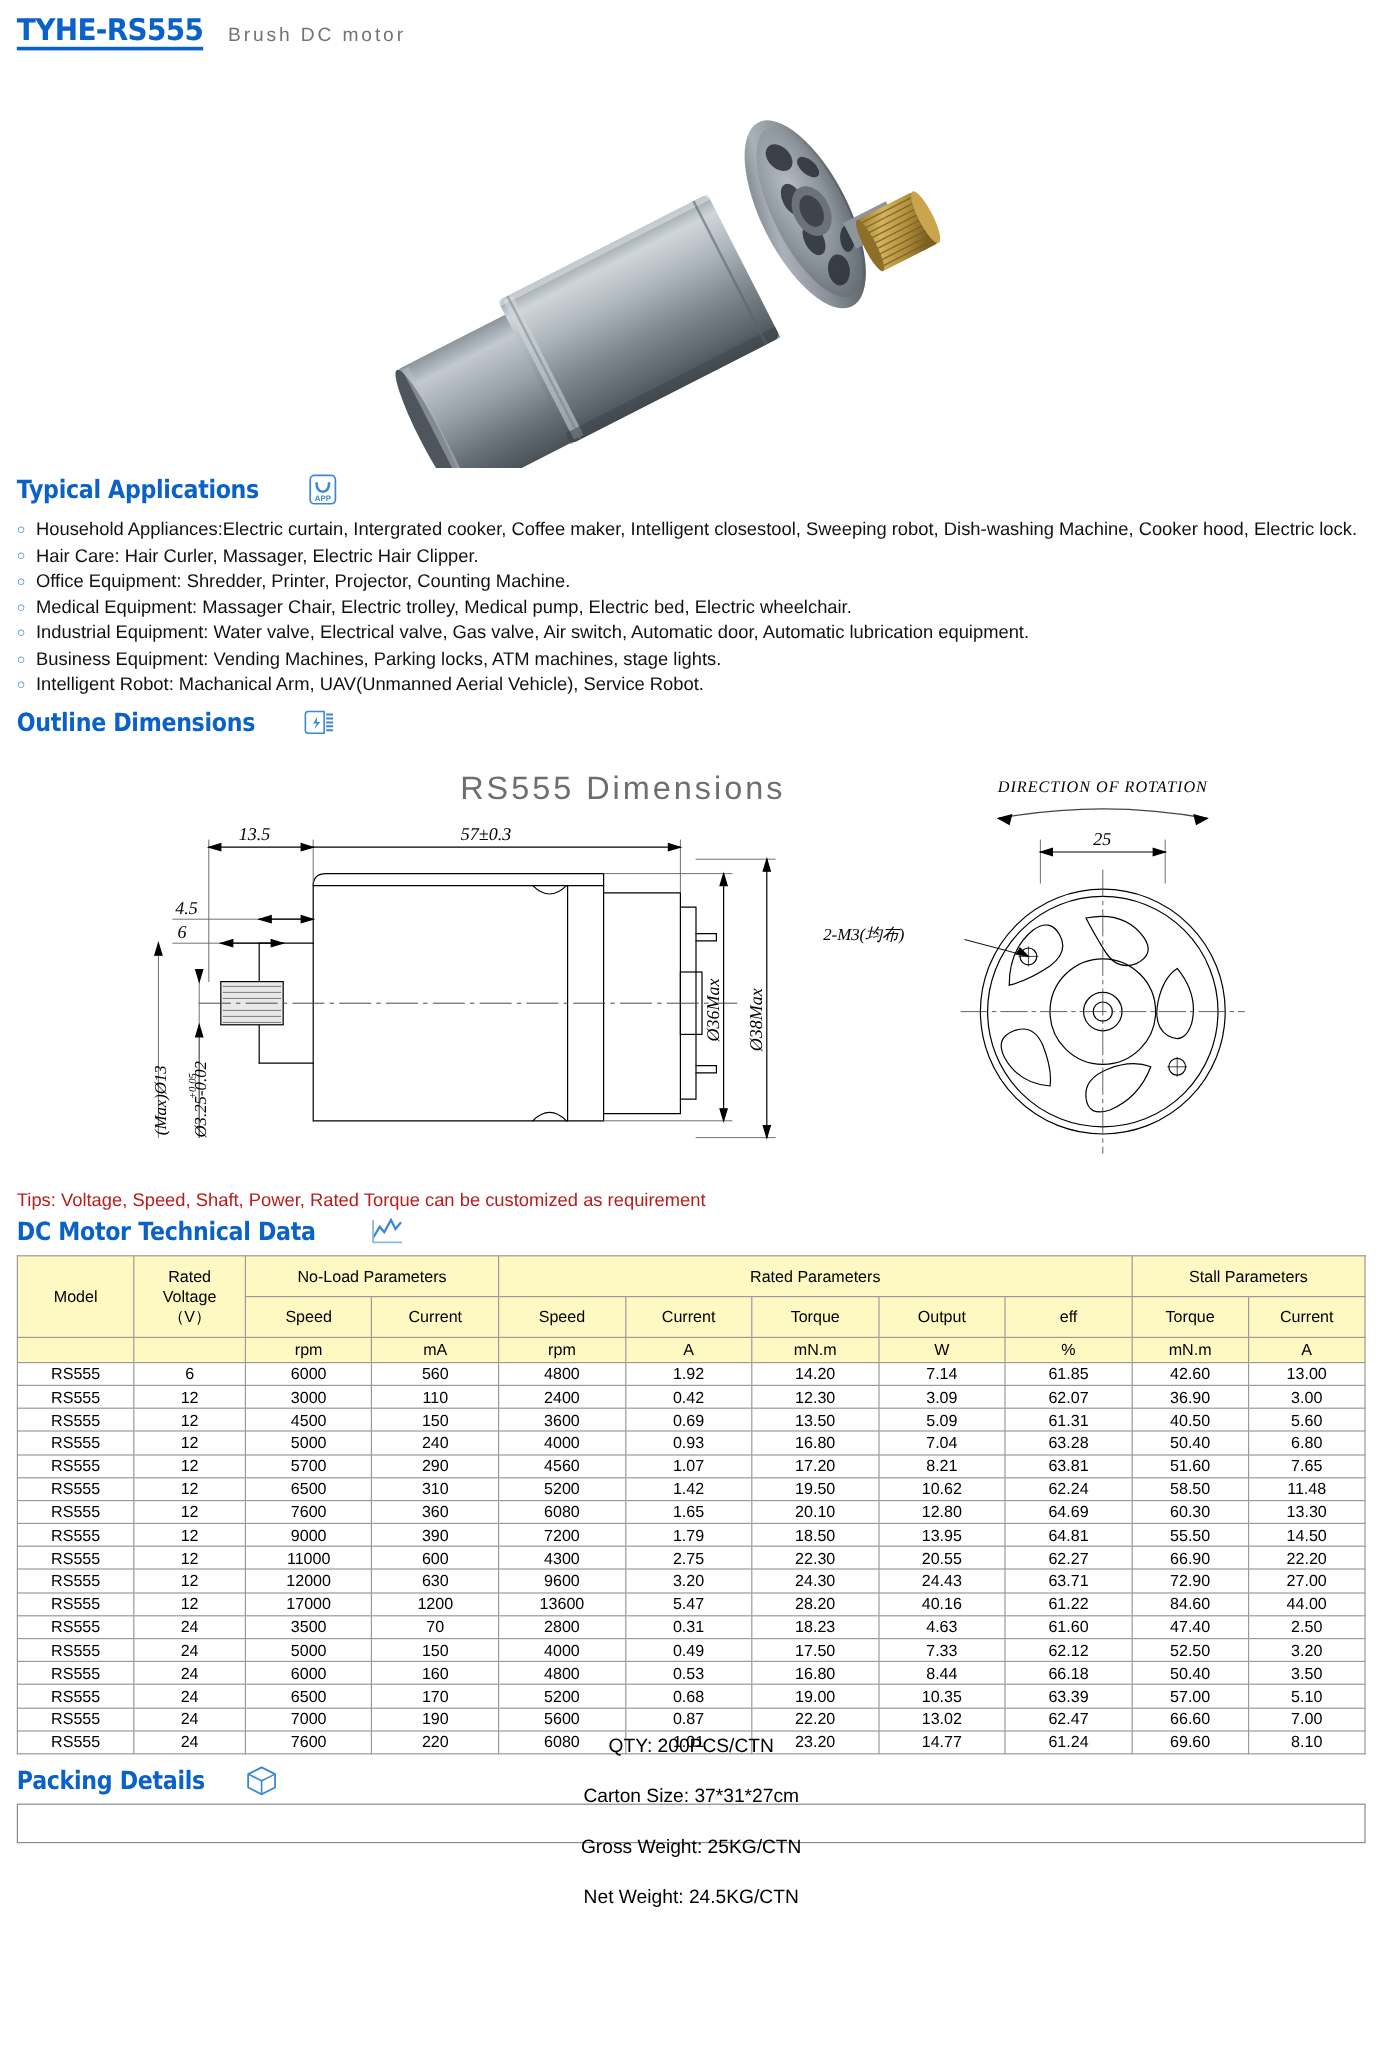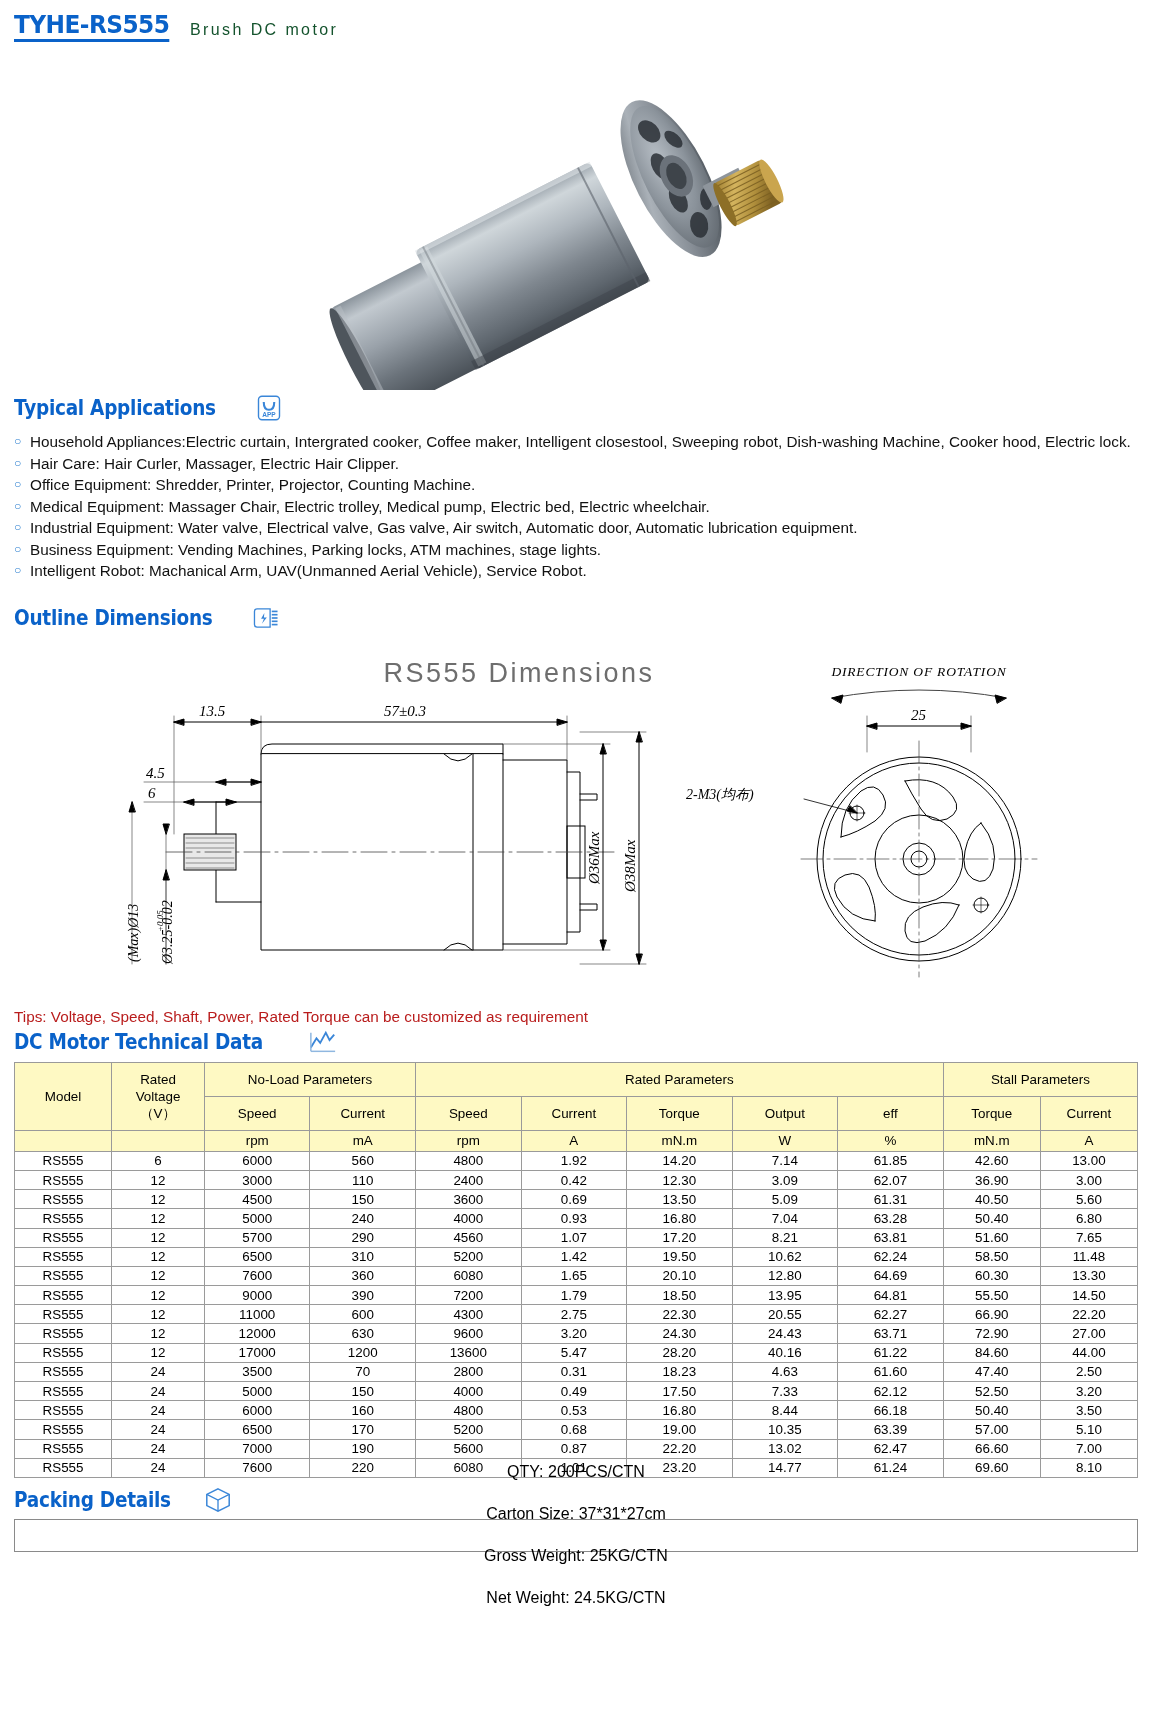--- a/index.html
+++ b/index.html
@@ -16,21 +16,21 @@
 
   
   .hdr { padding-top:12px; display:flex; align-items:flex-end; gap:9px; }
   .hdr-model {
     font-family:"DejaVu Sans", sans-serif;
     font-weight:bold; font-size:25px; letter-spacing:-0.6px;
     color:#0a62c9; border-bottom:3px solid #0a62c9; line-height:1.05;
     padding-bottom:1px; transform:scaleX(0.93); transform-origin:left bottom;
   }
   .hdr-sub {
-    font-size:16px; color:#14532d; letter-spacing:2.4px;
+    font-size:16px; color:#737373; letter-spacing:2.4px;
     padding-bottom:3px; font-family:"Liberation Sans", sans-serif;
   }
 
   
   .photo-wrap { height:348px; position:relative; }
   .motor { position:absolute; left:300px; top:38px; width:470px; height:310px; }
 
   
   .sect { display:flex; align-items:center; gap:12px; margin-top:4px; }
   .sect-title {
@@ -208,21 +208,21 @@
     <div class="app-row">
       <span class="bullet">○</span>
       <span class="app-text">Business Equipment: Vending Machines, Parking locks, ATM machines, stage lights.</span>
     </div>
     <div class="app-row">
       <span class="bullet">○</span>
       <span class="app-text">Intelligent Robot: Machanical Arm, UAV(Unmanned Aerial Vehicle), Service Robot.</span>
     </div>
   </div>
 
-  <div class="sect" style="margin-top:22px">
+  <div class="sect" style="margin-top:6px">
     <div class="sect-title">Outline Dimensions</div>
     <svg class="sect-icon" viewBox="0 0 34 28">
       <path d="M3 6 Q3 3 6 3 L22 3 L22 25 L6 25 Q3 25 3 22 Z" fill="none" stroke="#3a86d8" stroke-width="1.6"></path>
       <path d="M15 8 L11 15 L14.5 15 L12 21 L18 13.5 L14.5 13.5 Z" fill="#3a86d8"></path>
       <g stroke="#3a86d8" stroke-width="2">
         <line x1="24" y1="6" x2="31" y2="6"></line>
         <line x1="24" y1="10" x2="31" y2="10"></line>
         <line x1="24" y1="14" x2="31" y2="14"></line>
         <line x1="24" y1="18" x2="31" y2="18"></line>
         <line x1="24" y1="22" x2="31" y2="22"></line>

